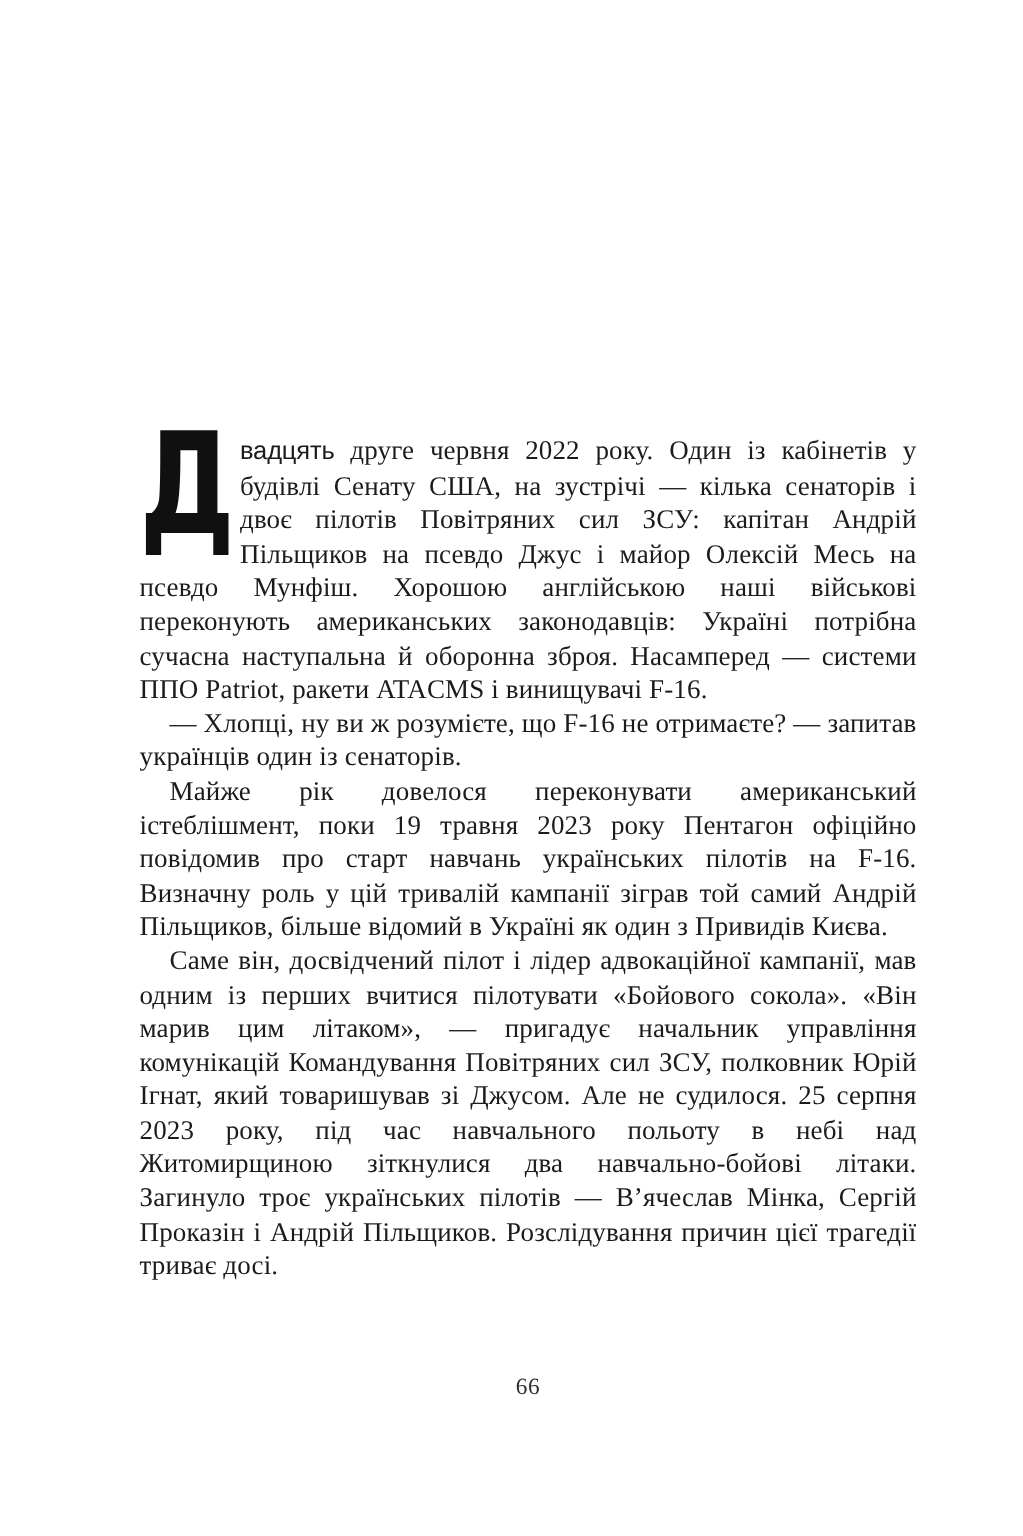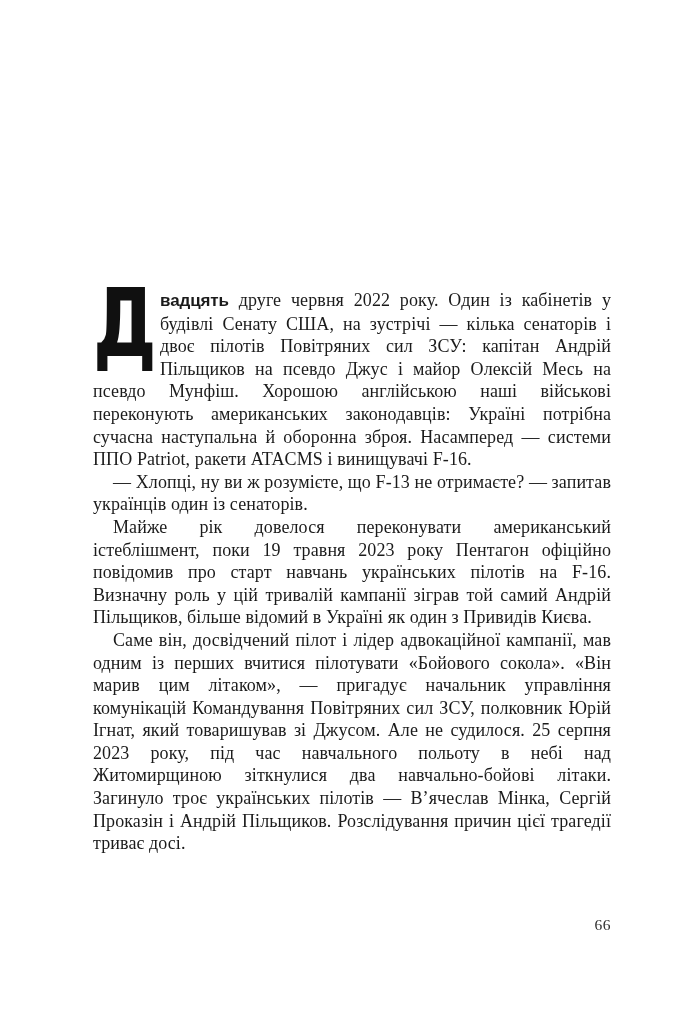--- a/index.html
+++ b/index.html
@@ -44,43 +44,43 @@
     font-weight: 700;
     font-size: 94px;
     line-height: 68px;
     color: #101010;
     transform: scaleX(0.76);
     transform-origin: 0 0;
     text-indent: 0;
   }
   .lead-bold {
     font-family: "Liberation Sans", "DejaVu Sans", sans-serif;
-    font-weight: 700;
+    font-weight: 400;
     font-size: 17px;
     letter-spacing: -0.1px;
   }
   .folio {
     position: absolute;
     left: 93px;
     top: 916px;
     width: 518px;
-    text-align: right;
+    text-align: center;
     font-size: 15.5px;
     line-height: 18px;
     color: #2e2e2e;
     letter-spacing: 0.5px;
   }
 </style>
 </head>
 <body>
 
 <div class="page">
   <div class="textblock" lang="uk">
     <p class="first">
       <span class="dropcap">Д</span><span class="lead-bold">вадцять</span><span> друге червня 2022 року. Один із кабінетів у будівлі Сенату США, на зустрічі — кілька сенаторів і двоє пілотів Повітряних сил ЗСУ: капітан Андрій Пільщиков на псевдо Джус і майор Олексій Месь на псевдо Мунфіш. Хорошою англійською наші військові переконують американських законодавців: Україні потрібна сучасна наступальна й оборонна зброя. Насамперед — системи ППО Patriot, ракети ATACMS і винищувачі F-16.</span>
     </p>
-    <p><span>— Хлопці, ну ви ж розумієте, що F-13 не отримаєте? — запитав українців один із сенаторів.</span></p>
+    <p><span>— Хлопці, ну ви ж розумієте, що F-16 не отримаєте? — запитав українців один із сенаторів.</span></p>
     <p><span>Майже рік довелося переконувати американський істеблішмент, поки 19 травня 2023 року Пентагон офіційно повідомив про старт навчань українських пілотів на F-16. Визначну роль у цій тривалій кампанії зіграв той самий Андрій Пільщиков, більше відомий в Україні як один з Привидів Києва.</span></p>
     <p><span>Саме він, досвідчений пілот і лідер адвокаційної кампанії, мав одним із перших вчитися пілотувати «Бойового сокола». «Він марив цим літаком», — пригадує начальник управління комунікацій Командування Повітряних сил ЗСУ, полковник Юрій Ігнат, який товаришував зі Джусом. Але не судилося. 25 серпня 2023 року, під час навчального польоту в небі над Житомирщиною зіткнулися два навчально-бойові літаки. Загинуло троє українських пілотів — В’ячеслав Мінка, Сергій Проказін і Андрій Пільщиков. Розслідування причин цієї трагедії триває досі.</span></p>
   </div>
 
   <div class="folio">66</div>
 </div>
 
 </body></html>

